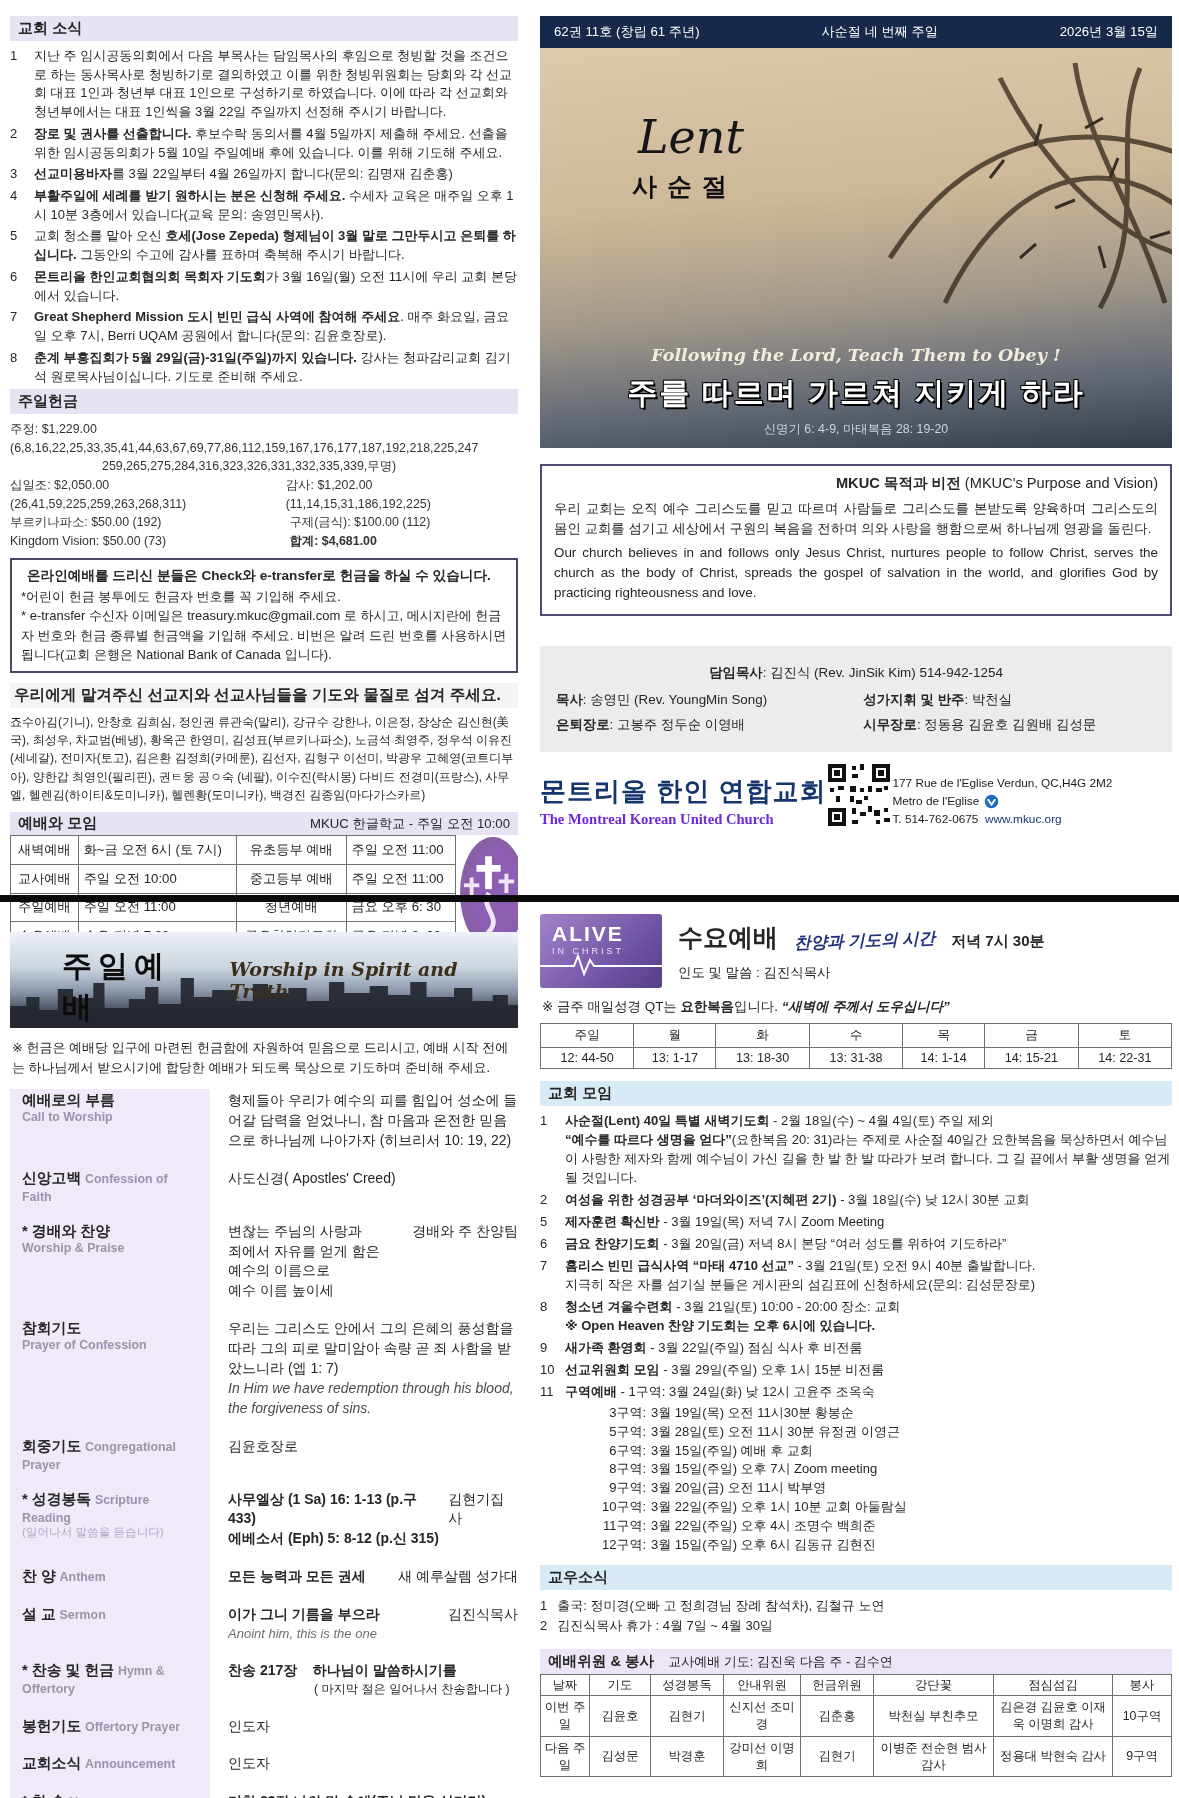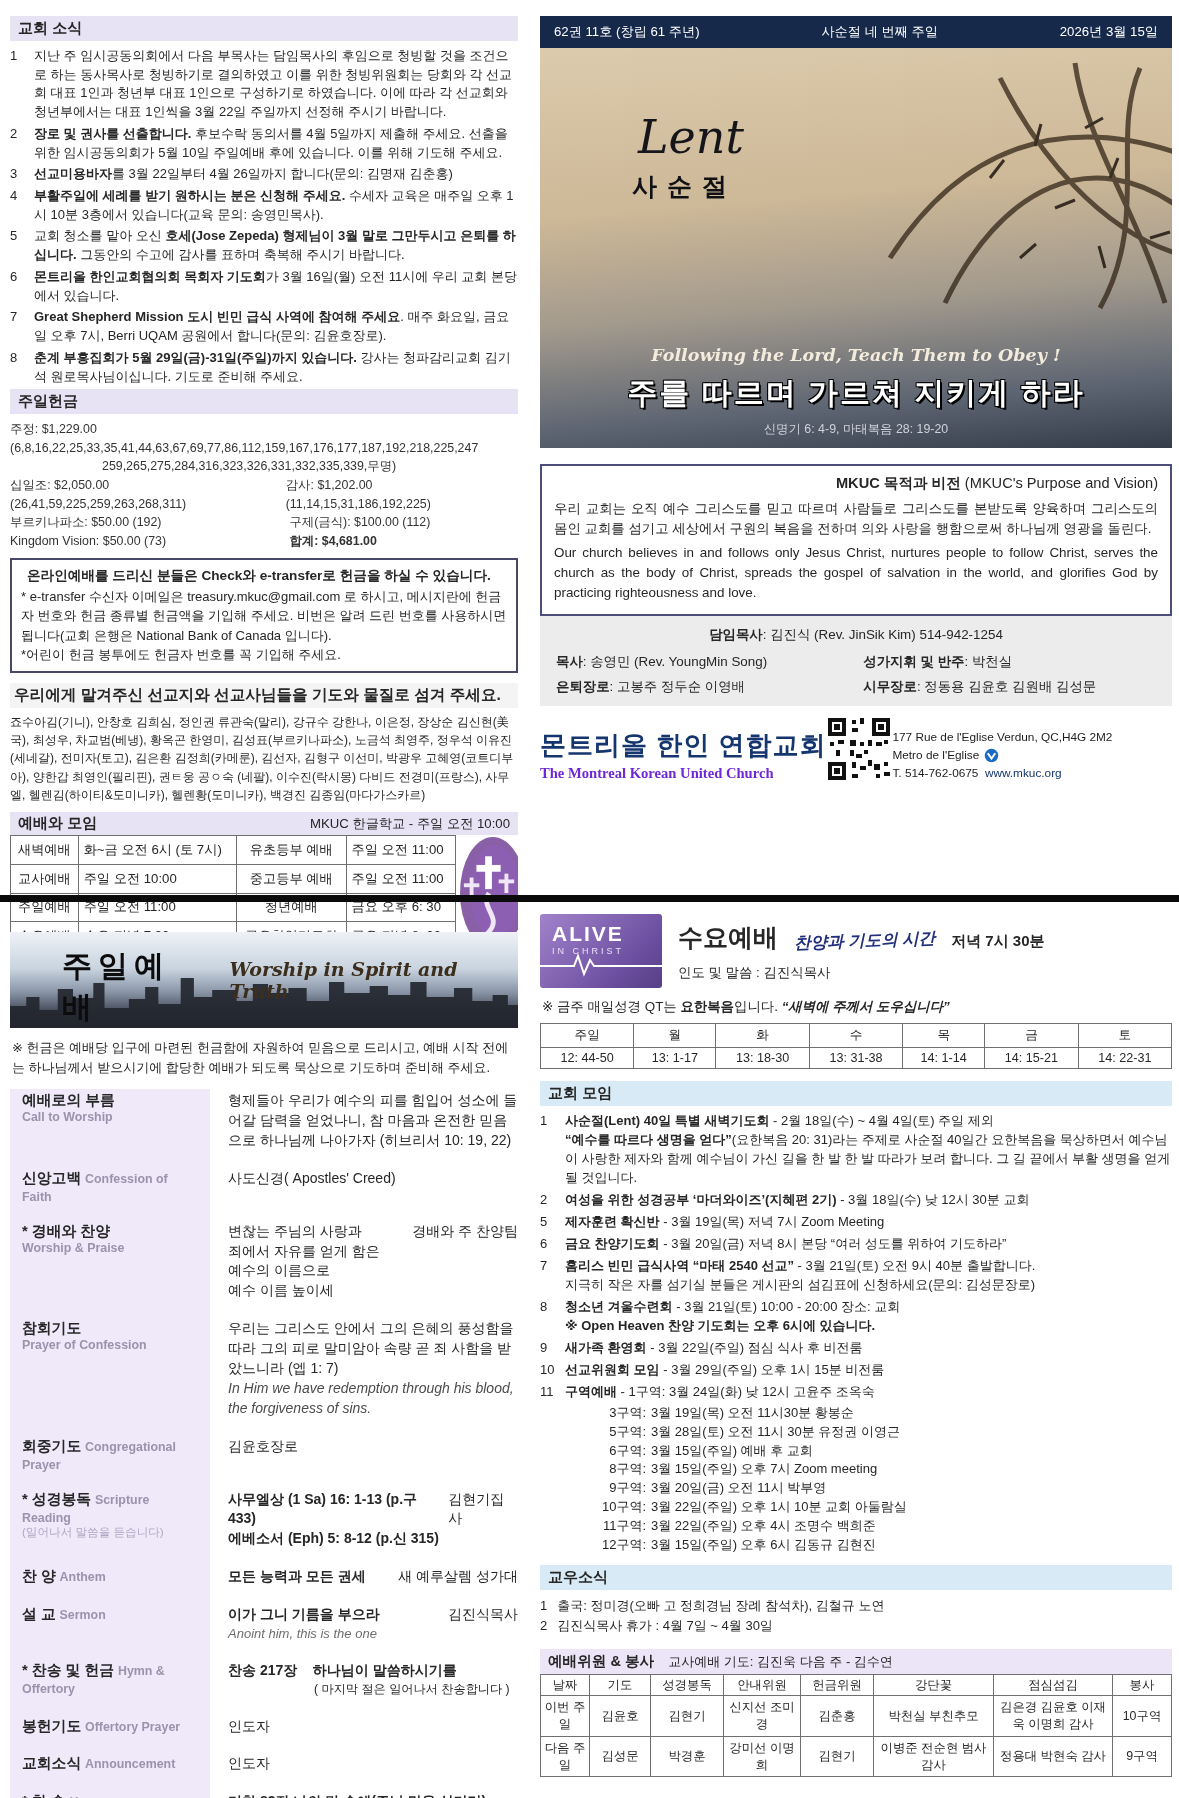--- a/index.html
+++ b/index.html
@@ -45,21 +45,21 @@
   .lent-ko{position:absolute;left:92px;top:122px;font-size:25px;letter-spacing:10px;color:#101015;font-weight:600;}
   .thorns{position:absolute;right:-8px;top:10px;width:330px;height:260px;opacity:.85;}
   .lent-bottom{position:absolute;left:0;right:0;bottom:10px;text-align:center;}
   .follow{color:#f3ecdd;font-family:"DejaVu Serif","Liberation Serif",serif;font-style:italic;font-weight:700;font-size:17.5px;margin-bottom:8px;}
   .lent-title{color:#fff;font-size:30px;font-weight:800;letter-spacing:2px;text-shadow:2px 2px 0 #000,-1px -1px 0 #000,1px -1px 0 #000,-1px 1px 0 #000;}
   .lent-verse{color:#cfd2da;font-size:12.4px;margin-top:7px;}
   
   .vision-box{border:2px solid #4d4d78;padding:7px 12px;margin:16px 0 0 0;font-size:13.4px;line-height:1.5;}
   .v-title{text-align:right;font-size:14.6px;margin-bottom:4px;}
   .vision-box p{margin:4px 0;text-align:justify;}
-  .staff{background:#ececec;padding:10px 16px;font-size:13.4px;}
+  .staff{background:#ececec;padding:18px 16px;margin-top:30px;font-size:13.4px;}
   .s-center{text-align:center;margin-bottom:9px;}
   .s-grid{display:grid;grid-template-columns:1.05fr 1fr;row-gap:7px;}
   .identity{display:flex;align-items:flex-end;margin-top:10px;}
   .id-ko{font-size:26px;font-weight:800;color:#14356d;letter-spacing:1px;}
   .id-en{font-size:14.6px;font-weight:700;color:#6d28d9;font-family:"Liberation Serif","DejaVu Serif",serif;margin-top:2px;}
   .id-right{font-size:11.8px;line-height:1.55;color:#1c1c1c;}
   .metro-line{display:flex;align-items:center;gap:5px;}
   .qr{flex:none;}
   
   .sun-banner{position:relative;height:96px;margin-top:16px;background:linear-gradient(180deg,#eef2f6 0%,#c9d4df 38%,#8b97a9 62%,#474e5d 82%,#23272f 100%);overflow:hidden;}
@@ -163,22 +163,22 @@
           <span>구제(금식): $100.00 (112)</span>
         </div>
       <div class="cols">
           <span class="c1">Kingdom Vision: $50.00 (73)</span>
           <b>합계: $4,681.00</b>
         </div>
     </div>
 
     <div class="online-box">
       <div class="ob-title">온라인예배를 드리신 분들은 Check와 e-transfer로 헌금을 하실 수 있습니다.</div>
+      <div>*어린이 헌금 봉투에도 헌금자 번호를 꼭 기입해 주세요.</div>
       <div>* e-transfer 수신자 이메일은 treasury.mkuc@gmail.com 로 하시고, 메시지란에 헌금자 번호와 헌금 종류별 헌금액을 기입해 주세요.  비번은 알려 드린 번호를 사용하시면 됩니다(교회 은행은 National Bank of Canada 입니다).</div>
-      <div>*어린이 헌금 봉투에도 헌금자 번호를 꼭 기입해 주세요.</div>
     </div>
 
     <div class="missions">
       <div class="m-title">우리에게 맡겨주신 선교지와 선교사님들을 기도와 물질로 섬겨 주세요.</div>
       <div class="m-list">죠수아김(기니),  안창호 김희심, 정인권 류관숙(말리),   강규수 강한나, 이은정, 장상순 김신현(美국), 최성우, 차교범(베냉),  황옥곤 한영미, 김성표(부르키나파소),  노금석 최영주, 정우석 이유진(세네갈), 전미자(토고), 김은환 김정희(카메룬), 김선자, 김형구 이선미, 박광우 고혜영(코트디부아), 양한갑 최영인(필리핀), 권ㅌ웅 공ㅇ숙 (네팔), 이수진(락시몽)  다비드 전경미(프랑스), 사무엘, 헬렌김(하이티&amp;도미니카), 헬렌황(도미니카), 백경진 김종임(마다가스카르)</div>
     </div>
 
     <div class="schedule">
       <div class="sch-head">
           <b>예배와 모임</b>
@@ -488,21 +488,21 @@
       <li>
           <span class="num">5</span>
           <span><b>제자훈련 확신반</b><span> - 3월 19일(목)  저녁 7시  Zoom Meeting</span></span>
         </li>
       <li>
           <span class="num">6</span>
           <span><b>금요 찬양기도회</b><span> - 3월 20일(금) 저녁 8시 본당  “여러 성도를 위하여 기도하라”</span></span>
         </li>
       <li>
           <span class="num">7</span>
-          <span><b>홈리스 빈민 급식사역 “마태 2540 선교”</b><span> - 3월 21일(토) 오전 9시 40분 출발합니다.</span><span class="sub">지극히 작은 자를 섬기실 분들은 게시판의 섬김표에 신청하세요(문의: 김성문장로)</span></span>
+          <span><b>홈리스 빈민 급식사역 “마태 4710 선교”</b><span> - 3월 21일(토) 오전 9시 40분 출발합니다.</span><span class="sub">지극히 작은 자를 섬기실 분들은 게시판의 섬김표에 신청하세요(문의: 김성문장로)</span></span>
         </li>
       <li>
           <span class="num">8</span>
           <span><b>청소년 겨울수련회</b><span> - 3월 21일(토) 10:00 - 20:00        장소: 교회</span><b class="sub">※ Open Heaven 찬양 기도회는 오후 6시에 있습니다.</b></span>
         </li>
       <li>
           <span class="num">9</span>
           <span><b>새가족 환영회</b><span> - 3월 22일(주일) 점심 식사 후 비전룸</span></span>
         </li>
       <li>

